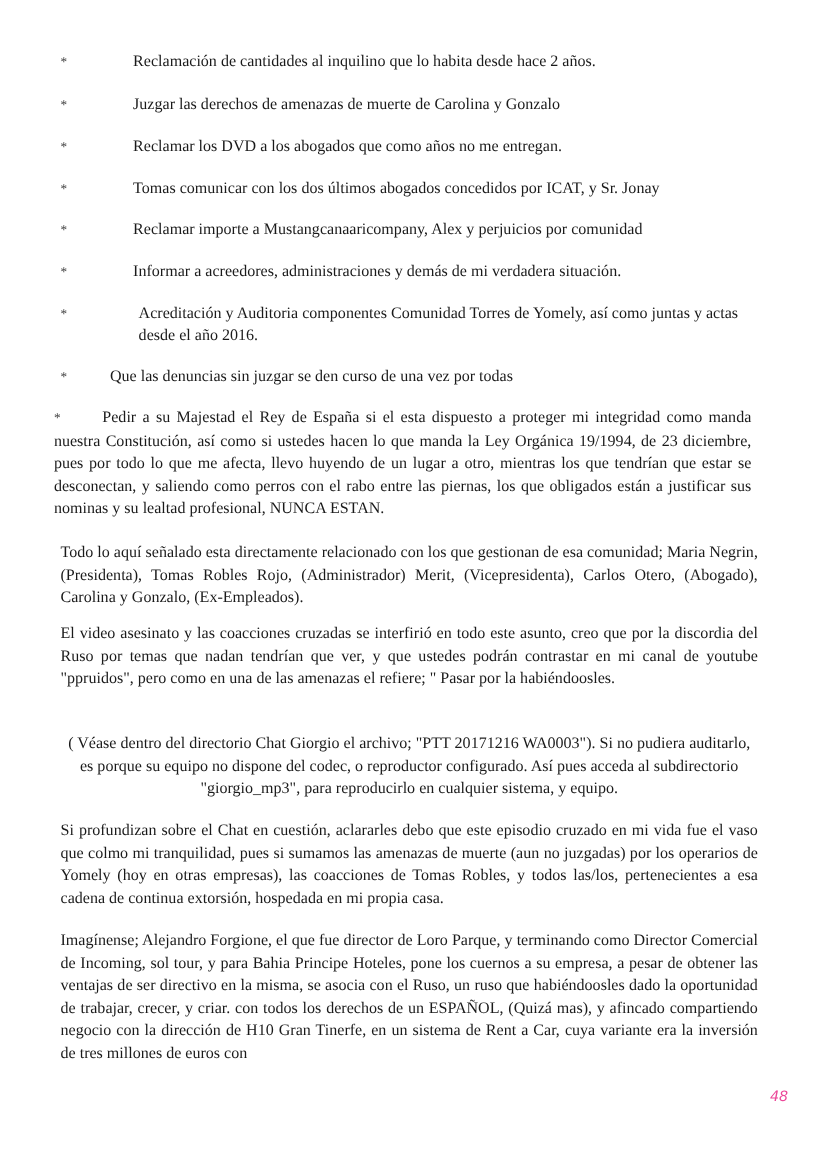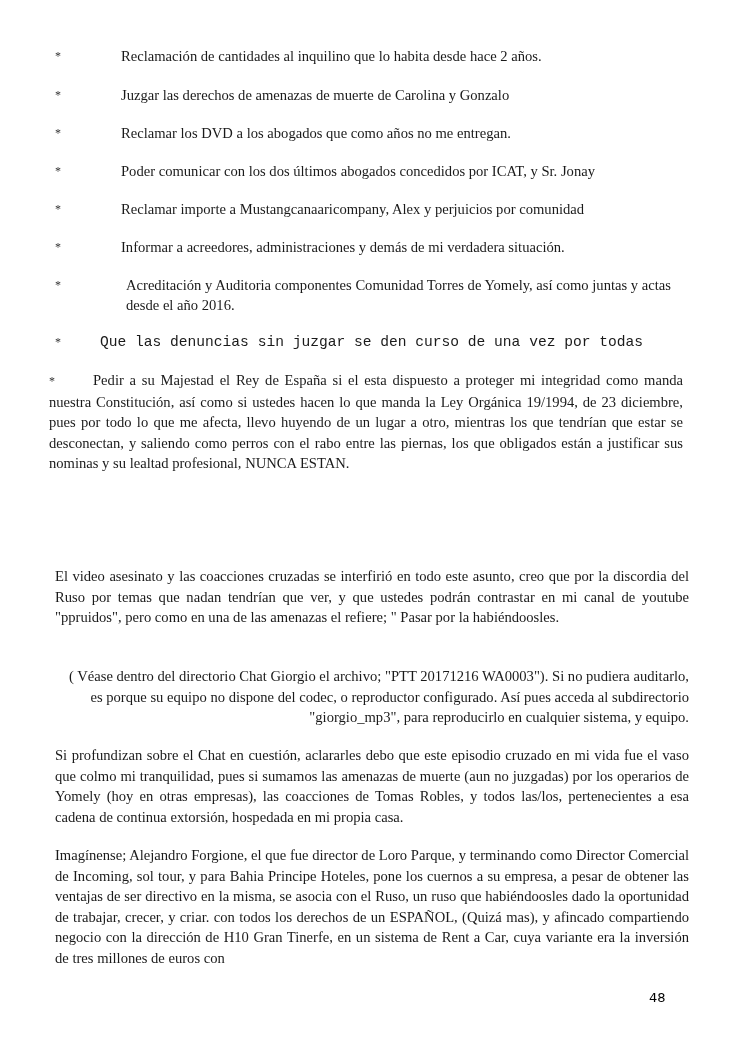--- a/index.html
+++ b/index.html
@@ -34,49 +34,49 @@
       top: 0;
       font-size: 12px;
       color: #333;
     }
     .bullet .text {
       display: block;
       margin-left: 66px;
     }
     .bullet.tight .text {
       margin-left: 45px;
-      font-family: Liberation Mono, monospace;
     }
     .bullet.wrap .text {
       margin-left: 71px;
     }
     .bullet.inline {
       left: 49px;
       width: 634px;
     }
     .bullet.inline .star {
       position: static;
       display: inline-block;
       width: 44px;
     }
     .para {
       position: absolute;
       left: 55px;
       width: 634px;
       line-height: 20.5px;
       text-align: justify;
     }
-    .para.left { text-align: right; font-family: Liberation Serif, serif; }
+    .para.left { text-align: center; font-family: Liberation Serif, serif; }
     .page-number {
       position: absolute;
-      left: 649px;
+      left: 700px;
       top: 990px;
       font-size: 13px;
       font-family: "DejaVu Sans", sans-serif;
-      color: #000000;
+      color: #ec4899;
+      font-style: italic;
     }
   </style>
 </head>
 <body>
 
 <div class="page">
 
   <div class="bullet" style="top:46px;">
     <span class="star">*</span>
     <span class="text">Reclamación de cantidades al inquilino que lo habita desde hace 2 años.</span>
@@ -87,21 +87,21 @@
     <span class="text">Juzgar las derechos de amenazas de muerte de Carolina y Gonzalo</span>
   </div>
 
   <div class="bullet" style="top:123px;">
     <span class="star">*</span>
     <span class="text">Reclamar los DVD a los abogados que como años no me entregan.</span>
   </div>
 
   <div class="bullet" style="top:161px;">
     <span class="star">*</span>
-    <span class="text">Poder comunicar con los dos últimos abogados concedidos por ICAT, y Sr. Jonay</span>
+    <span class="text">Tomas comunicar con los dos últimos abogados concedidos por ICAT, y Sr. Jonay</span>
   </div>
 
   <div class="bullet" style="top:199px;">
     <span class="star">*</span>
     <span class="text">Reclamar importe a Mustangcanaaricompany, Alex y perjuicios por comunidad</span>
   </div>
 
   <div class="bullet" style="top:237px;">
     <span class="star">*</span>
     <span class="text">Informar a acreedores, administraciones y demás de mi verdadera situación.</span>
@@ -114,20 +114,21 @@
 
   <div class="bullet tight" style="top:332px;">
     <span class="star">*</span>
     <span class="text">Que las denuncias sin juzgar se den curso de una vez por todas</span>
   </div>
 
   <div class="bullet inline para" style="top:370px; line-height:20.5px;">
     <span class="star">*</span><span>Pedir a su Majestad el Rey de España si el esta dispuesto a proteger mi integridad como manda nuestra Constitución, así como si ustedes hacen lo que manda la Ley Orgánica 19/1994, de 23  diciembre, pues por todo lo que me afecta, llevo huyendo de un lugar a otro, mientras los que tendrían que estar se desconectan, y saliendo como perros con el rabo entre las piernas, los que obligados están a justificar sus nominas y su lealtad profesional, NUNCA ESTAN.</span>
   </div>
 
+  <p class="para" style="top:492px; margin:0;">Todo lo aquí señalado esta directamente relacionado con  los que gestionan de esa comunidad; Maria Negrin, (Presidenta), Tomas Robles Rojo, (Administrador) Merit, (Vicepresidenta), Carlos Otero, (Abogado), Carolina y Gonzalo, (Ex-Empleados).</p>
 
   <p class="para" style="top:566px; margin:0;">El video asesinato y las coacciones cruzadas se interfirió en todo este asunto, creo que por la discordia del Ruso por temas que nadan tendrían que ver, y que ustedes podrán contrastar en mi canal de youtube "ppruidos", pero como en una de las amenazas el refiere; " Pasar por la habiéndoosles.</p>
 
   <p class="para left" style="top:666px; margin:0;">( Véase dentro del directorio Chat Giorgio el archivo; "PTT 20171216 WA0003"). Si no pudiera auditarlo, es porque su equipo no dispone del codec, o reproductor configurado. Así pues acceda al subdirectorio "giorgio_mp3", para reproducirlo en cualquier sistema, y equipo.</p>
 
   <p class="para" style="top:745px; margin:0;">Si profundizan sobre el Chat en cuestión, aclararles debo que este episodio cruzado en mi vida fue el vaso que colmo mi tranquilidad, pues si sumamos las amenazas de muerte (aun no juzgadas) por los operarios de Yomely (hoy en otras empresas), las coacciones de Tomas Robles, y todos las/los, pertenecientes a esa cadena de continua extorsión, hospedada en mi propia casa.</p>
 
   <p class="para" style="top:845px; margin:0;">Imagínense; Alejandro Forgione, el que fue director de Loro Parque, y terminando como Director Comercial de Incoming, sol tour, y para Bahia Principe Hoteles, pone los cuernos a su empresa, a pesar de obtener las ventajas de ser directivo en la misma, se asocia con el Ruso, un ruso que habiéndoosles dado la oportunidad de trabajar, crecer, y criar. con todos los derechos de un ESPAÑOL, (Quizá mas), y afincado compartiendo negocio con la dirección de H10 Gran Tinerfe, en un sistema de Rent a Car, cuya variante era la inversión de tres millones de euros con</p>
 
   <div class="page-number">48</div>

